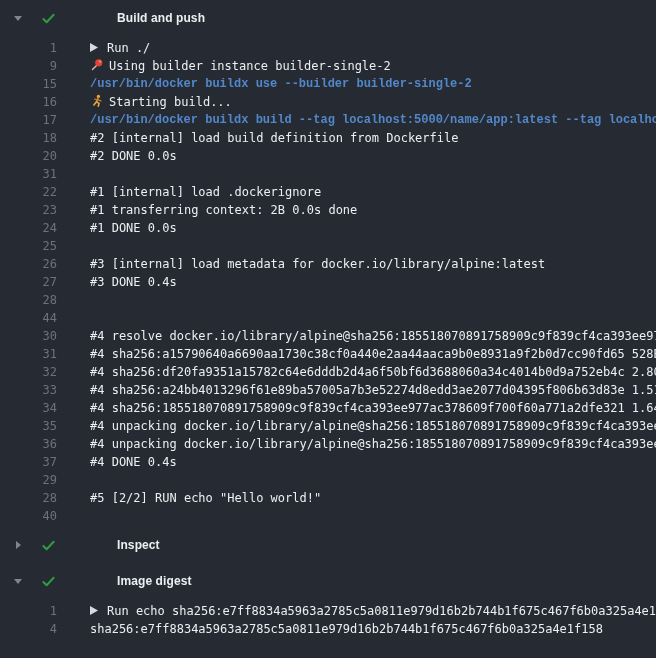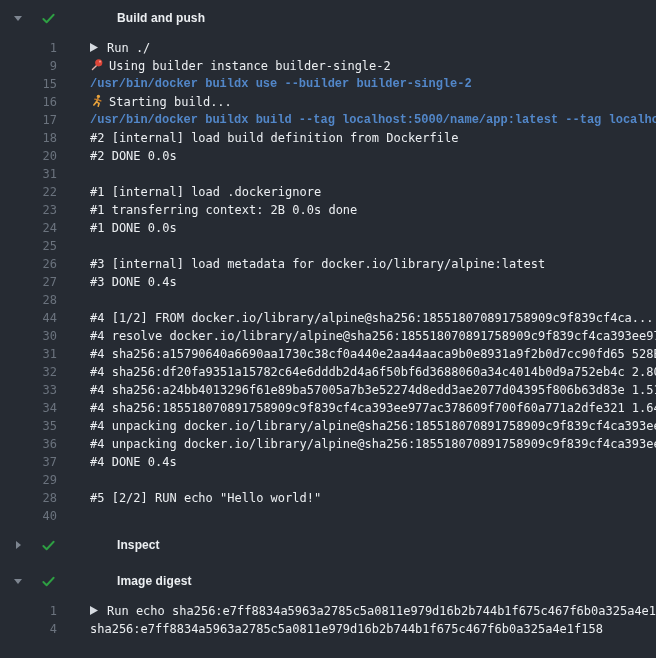--- a/index.html
+++ b/index.html
@@ -87,21 +87,21 @@
         <div class="log-line"><span class="line-num">18</span><span class="line-text"><span>#2 [internal] load build definition from Dockerfile</span></span></div>
         <div class="log-line"><span class="line-num">20</span><span class="line-text"><span>#2 DONE 0.0s</span></span></div>
         <div class="log-line"><span class="line-num">31</span><span class="line-text"><span></span></span></div>
         <div class="log-line"><span class="line-num">22</span><span class="line-text"><span>#1 [internal] load .dockerignore</span></span></div>
         <div class="log-line"><span class="line-num">23</span><span class="line-text"><span>#1 transferring context: 2B 0.0s done</span></span></div>
         <div class="log-line"><span class="line-num">24</span><span class="line-text"><span>#1 DONE 0.0s</span></span></div>
         <div class="log-line"><span class="line-num">25</span><span class="line-text"><span></span></span></div>
         <div class="log-line"><span class="line-num">26</span><span class="line-text"><span>#3 [internal] load metadata for docker.io/library/alpine:latest</span></span></div>
         <div class="log-line"><span class="line-num">27</span><span class="line-text"><span>#3 DONE 0.4s</span></span></div>
         <div class="log-line"><span class="line-num">28</span><span class="line-text"><span></span></span></div>
-        <div class="log-line"><span class="line-num">44</span><span class="line-text"><span>#4 [1/2] FROM docker.io/library/alpine@sha256:185518070891758909c9f839cf4ca...</span></span></div>
+        <div class="log-line"><span class="line-num">44</span></div>
         <div class="log-line"><span class="line-num">30</span><span class="line-text"><span>#4 resolve docker.io/library/alpine@sha256:185518070891758909c9f839cf4ca393ee977ac3</span></span></div>
         <div class="log-line"><span class="line-num">31</span><span class="line-text"><span>#4 sha256:a15790640a6690aa1730c38cf0a440e2aa44aaca9b0e8931a9f2b0d7cc90fd65 528B / 52</span></span></div>
         <div class="log-line"><span class="line-num">32</span><span class="line-text"><span>#4 sha256:df20fa9351a15782c64e6dddb2d4a6f50bf6d3688060a34c4014b0d9a752eb4c 2.80MB / </span></span></div>
         <div class="log-line"><span class="line-num">33</span><span class="line-text"><span>#4 sha256:a24bb4013296f61e89ba57005a7b3e52274d8edd3ae2077d04395f806b63d83e 1.51kB / </span></span></div>
         <div class="log-line"><span class="line-num">34</span><span class="line-text"><span>#4 sha256:185518070891758909c9f839cf4ca393ee977ac378609f700f60a771a2dfe321 1.64kB / </span></span></div>
         <div class="log-line"><span class="line-num">35</span><span class="line-text"><span>#4 unpacking docker.io/library/alpine@sha256:185518070891758909c9f839cf4ca393ee977a</span></span></div>
         <div class="log-line"><span class="line-num">36</span><span class="line-text"><span>#4 unpacking docker.io/library/alpine@sha256:185518070891758909c9f839cf4ca393ee977a</span></span></div>
         <div class="log-line"><span class="line-num">37</span><span class="line-text"><span>#4 DONE 0.4s</span></span></div>
         <div class="log-line"><span class="line-num">29</span><span class="line-text"><span></span></span></div>
         <div class="log-line"><span class="line-num">28</span><span class="line-text"><span>#5 [2/2] RUN echo "Hello world!"</span></span></div>

